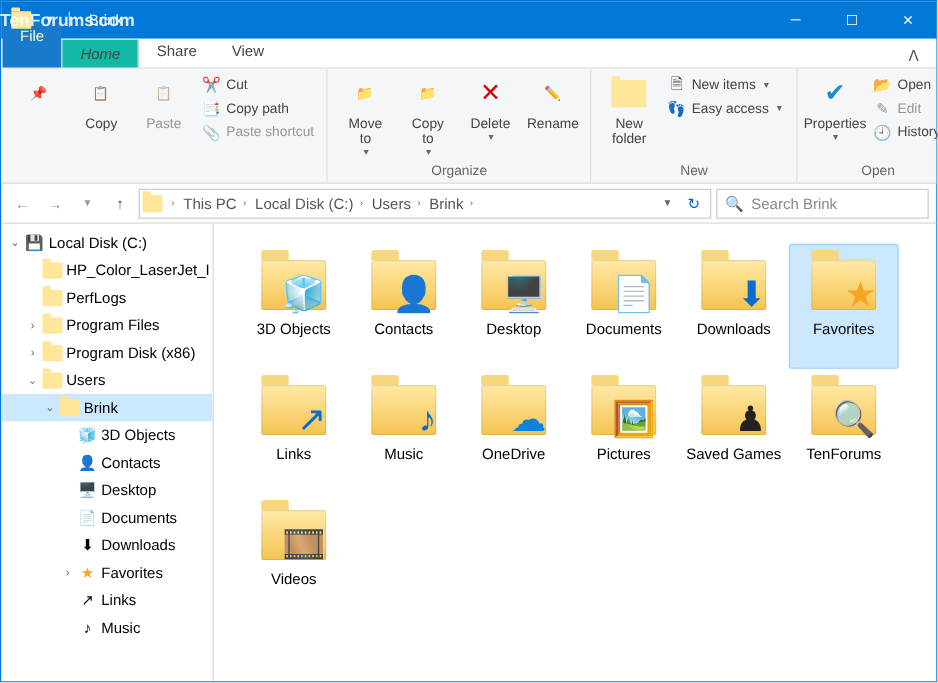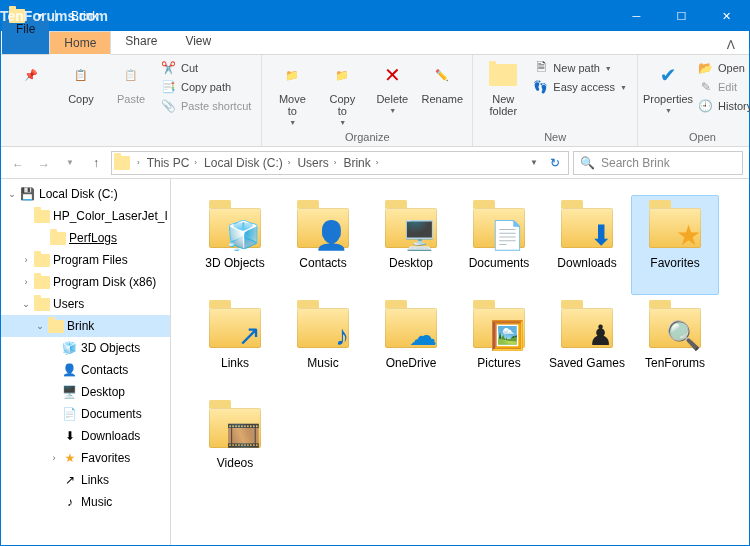--- a/index.html
+++ b/index.html
@@ -8,23 +8,23 @@
 .titlebar { height:30px; background:#0078d7; color:#fff; display:flex; align-items:center; font-size:12px; }
 .titlebar .folder-ico { width:16px; height:14px; margin:0 4px 0 8px; background:#ffe699; border-radius:1px; position:relative; }
 .titlebar .folder-ico::before { content:""; position:absolute; top:-3px; left:0; width:7px; height:3px; background:#ffe699; border-radius:1px 1px 0 0; }
 .titlebar .qat { display:flex; gap:2px; margin-left:4px; }
 .titlebar .qat div { width:14px; height:14px; opacity:.9; font-size:10px; line-height:14px; text-align:center; }
 .titlebar .title { margin-left:8px; flex:1; }
 .titlebar .watermark { position:absolute; left:0; right:0; text-align:left; font-size:14px; color:rgba(255,255,255,.85); pointer-events:none; font-weight:600;}
 .sysbtns { display:flex; }
 .sysbtn { width:45px; height:30px; display:flex; align-items:center; justify-content:center; font-size:11px; }
 .tabs { height:24px; display:flex; align-items:flex-end; background:#fff; font-size:12px; border-bottom:1px solid #dadada; }
-.filetab { background:#1979ca; color:#0f172a; padding:4px 14px 4px 14px; height:36px; margin-left:1px;}
+.filetab { background:#1979ca; color:#fef9c3; padding:4px 14px 4px 14px; height:36px; margin-left:1px;}
 .tab { padding:4px 14px; height:24px; color:#444;}
-.tab.active { background:#fdba74; border:1px solid #dadada; border-bottom:1px solid #f5f6f7; margin-bottom:-1px;}
+.tab.active { background:#14b8a6; border:1px solid #dadada; border-bottom:1px solid #f5f6f7; margin-bottom:-1px;font-style:italic;}
 .ribbon-collapse { margin-left:auto; margin-right:8px; color:#555; font-size:12px; padding:2px 6px;}
 .ribbon { height:92px; background:#f5f6f7; border-bottom:1px solid #dadada; display:flex; font-size:11px; color:#444; }
 .group { border-right:1px solid #e1e1e1; display:flex; flex-direction:column; padding:2px 6px 0; }
 .group-body { flex:1; display:flex; align-items:flex-start; gap:2px;}
 .group-label { text-align:center; font-size:11px; color:#666; padding:2px 0 3px; }
 .bigbtn { display:flex; flex-direction:column; align-items:center; width:48px; padding-top:2px; text-align:center; line-height:1.1; gap:2px;}
 .bigbtn .ico { width:32px; height:32px; display:flex; align-items:center; justify-content:center; }
 .smallbtns { display:flex; flex-direction:column; gap:1px; padding-top:2px;}
 .smallbtn { display:flex; align-items:center; gap:4px; padding:1px 4px; white-space:nowrap; }
 .smallbtn .ico { width:16px; height:16px; display:flex; align-items:center; justify-content:center; font-size:12px;}
@@ -149,21 +149,21 @@
         <div class="bigbtn">
             <span class="ico">
               <span class="fld" style="width:28px;height:22px"></span>
             </span>
             <span style="white-space:pre-line">New
 folder</span>
           </div>
         <div class="smallbtns">
           <div class="smallbtn">
               <span class="ico">🗎</span>
-              <span>New path</span>
+              <span>New items</span>
               <span class="drop">▼</span>
             </div>
           <div class="smallbtn">
               <span class="ico">👣</span>
               <span>Easy access</span>
               <span class="drop">▼</span>
             </div>
         </div>
       </div>
       <div class="group-label">New</div>
@@ -238,21 +238,21 @@
           <span class="ico">💾</span>
           <span>Local Disk (C:)</span>
         </div>
         <div class="tnode" style="padding-left: 18px;">
           <span class="exp"></span>
           <span class="ico">
             <span class="fld"></span>
           </span>
           <span>HP_Color_LaserJet_I</span>
         </div>
-        <div class="tnode" style="padding-left: 34px; text-decoration: underline;">
+        <div class="tnode" style="padding-left: 18px;">
           <span class="exp"></span>
           <span class="ico">
             <span class="fld"></span>
           </span>
           <span>PerfLogs</span>
         </div>
         <div class="tnode" style="padding-left: 18px;">
           <span class="exp">›</span>
           <span class="ico">
             <span class="fld"></span>

